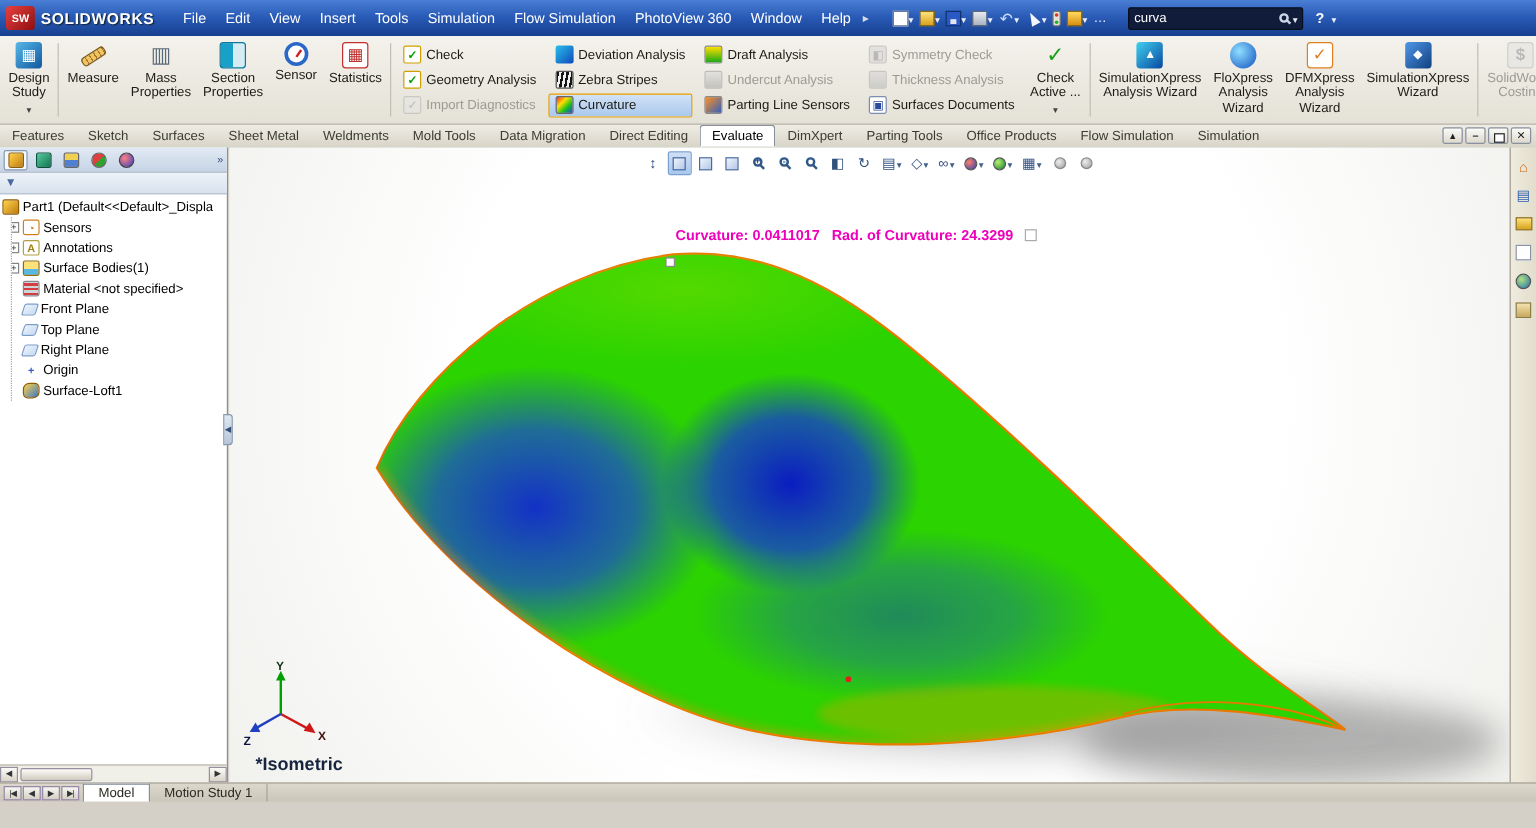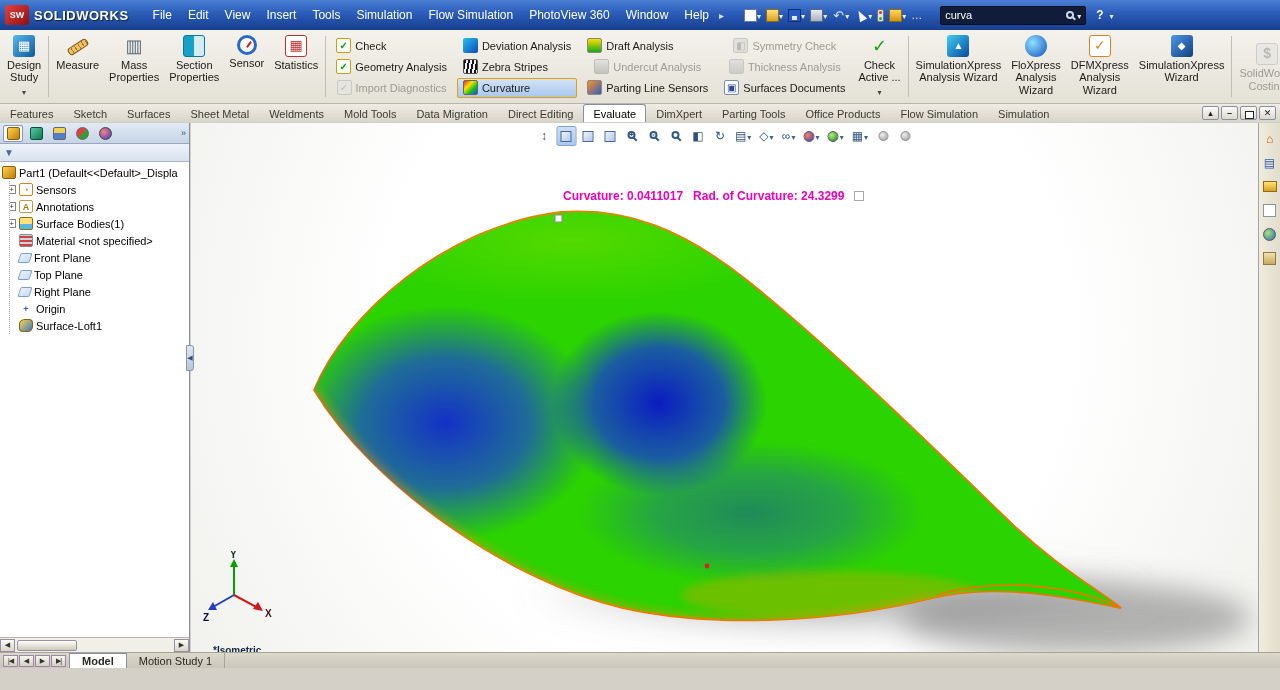--- a/index.html
+++ b/index.html
@@ -72,21 +72,21 @@
 .ri-dev{background:linear-gradient(135deg,#28c0e8,#0f49bd);}
 .ri-zebra{background:repeating-linear-gradient(100deg,#141414 0 2px,#f0f0f0 2px 4px);border:1px solid #555;}
 .ri-curv{background:linear-gradient(135deg,#ff2020,#ffe000 34%,#18c018 66%,#2040ff);border:1px solid #666;}
 .ri-draft{background:linear-gradient(180deg,#ffe000,#18a818);border:1px solid #888;}
 .ri-under{background:linear-gradient(180deg,#dcdcd4,#a4a49c);border:1px solid #999;}
 .ri-part{background:linear-gradient(135deg,#ff9020,#3060c0);border:1px solid #888;}
 .ri-sym{background:#d6d6ce;border:1px solid #aaa;color:#88888o;}
 .ri-sym::before{content:"◧";color:#909088;}
 .ri-thick{background:linear-gradient(180deg,#d6d6ce,#b6b6ae);border:1px solid #aaa;}
 .ri-cmp{background:#fff;border:1px solid #7a8cb0;color:#2a4a9a;}.ri-cmp::before{content:"▣";}
-.dis{color:#9c9c94 !important;justify-content:center;}
+.dis{color:#9c9c94 !important;}
 .dis .ri,.dis .bi{filter:grayscale(1);opacity:.55;}
 .rbig .cdn{margin-top:1px;color:#333;}
 
 
 .cmdtabs{position:absolute;left:0;top:104px;width:1280px;height:19px;background:linear-gradient(#efece4,#d9d5c9);
   border-bottom:1px solid #9a96;display:flex;align-items:flex-end;font-size:11px;color:#3c3c32;}
 .ctab{padding:3px 9px 2px;border:1px solid transparent;border-bottom:none;white-space:nowrap;}
 .ctab.on{background:#fff;border-color:#8890a0;border-radius:3px 3px 0 0;color:#000;}
 .winbtns{margin-left:auto;display:flex;gap:2px;padding:0 4px 2px;}
 .wbtn{width:17px;height:14px;background:linear-gradient(#fbfbf8,#dcd8cc);border:1px solid #8890a0;border-radius:2px;
@@ -156,21 +156,21 @@
 .g-style::before{content:"▤";}
 .g-orient::before{content:"◇";}
 .g-glasses::before{content:"∞";}
 .ballc{width:11px;height:11px;border-radius:50%;background:radial-gradient(circle at 35% 35%,#ff8060,#3040c0);border:1px solid #555;}
 .ballg{width:11px;height:11px;border-radius:50%;background:radial-gradient(circle at 35% 35%,#b8f070,#108030);border:1px solid #555;}
 .g-frame::before{content:"▦";}
 .ballgray{width:10px;height:10px;border-radius:50%;background:radial-gradient(circle at 35% 35%,#eee,#9a9a9a);border:1px solid #888;}
 .hbtn .cdn{margin-left:1px;color:#30507e;}
 .annot{position:absolute;left:372px;top:66px;z-index:5;font-size:12px;font-weight:bold;color:#ee00bb;white-space:nowrap;display:flex;gap:10px;align-items:center;}
 .annot::after{content:"";display:inline-block;width:8px;height:8px;border:1px solid #aaa;background:#fff;}
-.isolabel{position:absolute;left:22px;top:522px;font-size:10px;font-weight:bold;color:#16243e;z-index:5;}
+.isolabel{position:absolute;left:22px;top:506px;font-size:15px;font-weight:bold;color:#16243e;z-index:5;}
 .triadbox{position:absolute;left:12px;top:428px;z-index:5;}
 
 
 .taskpane{position:absolute;right:0;top:0;width:22px;height:529px;background:linear-gradient(90deg,#efecdf,#e2ddcc);border-left:1px solid #a8a496;display:flex;flex-direction:column;align-items:center;gap:9px;padding-top:8px;}
 .tpi{width:16px;height:15px;display:flex;align-items:center;justify-content:center;font-size:12px;border-radius:2px;}
 .tp-home{color:#d06010;}.tp-home::before{content:"⌂";font-weight:bold;}
 .tp-lib{color:#3060b0;}.tp-lib::before{content:"▤";}
 .tp-folder{background:linear-gradient(#ffe27a,#d8a21e);border:1px solid #8f6c10;width:14px;height:11px;}
 .tp-palette{background:#fff;border:1px solid #8a94a8;width:13px;height:13px;}
 .tp-appear{width:13px;height:13px;border-radius:50%;background:radial-gradient(circle at 35% 35%,#b0e080,#2070b0);border:1px solid #555;}
@@ -178,21 +178,21 @@
 
 
 .doctabs{position:absolute;left:0;top:652px;width:1280px;height:16px;background:linear-gradient(#dcd8cc,#cac6ba);border-top:1px solid #a8a496;display:flex;align-items:stretch;font-size:11px;color:#2a2a22;}
 .dnav{display:flex;align-items:center;gap:1px;padding:0 3px;}
 .dbtn{width:15px;height:12px;background:linear-gradient(#f6f6f2,#d4d0c4);border:1px solid #98a;font-size:7px;display:flex;align-items:center;justify-content:center;color:#333;}
 .db-first::before{content:"|◀";letter-spacing:-1px;}
 .db-prev::before{content:"◀";}
 .db-next::before{content:"▶";}
 .db-last::before{content:"▶|";letter-spacing:-1px;}
 .dtab{padding:1px 12px;border-right:1px solid #a8a496;display:flex;align-items:center;}
-.dtab.on{background:#fff;font-weight:bold;border:1px solid #8890a0;border-bottom:none;text-align:center;}
+.dtab.on{background:#fff;font-weight:normal;border:1px solid #8890a0;border-bottom:none;text-align:center;}
 
 
 .statusbar{position:absolute;left:0;top:668px;width:1280px;height:22px;background:linear-gradient(#f2f5f9,#c9d2e0);border-top:1px solid #8894a8;display:flex;align-items:center;font-size:11px;color:#1a1a14;}
 .sbleft{margin-left:6px;}
 .sbright{margin-left:auto;display:flex;align-items:center;gap:8px;margin-right:4px;}
 .sdiv{width:1px;height:14px;background:#9aa4b4;}
 .units{display:flex;align-items:center;gap:3px;}
 .units .cdn{color:#333;}
 .helpbtn{width:14px;height:14px;background:linear-gradient(#ffe27a,#e8b020);border:1px solid #8f6c10;border-radius:2px;color:#1a3a8a;font-weight:bold;font-size:10px;display:flex;align-items:center;justify-content:center;}
 .helpbtn::before{content:"?";}

